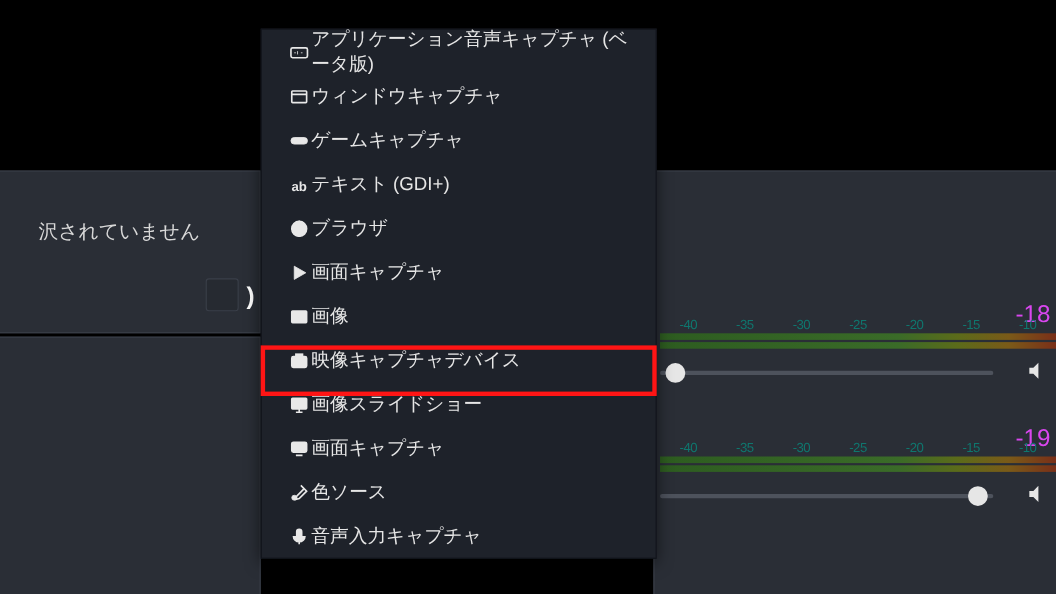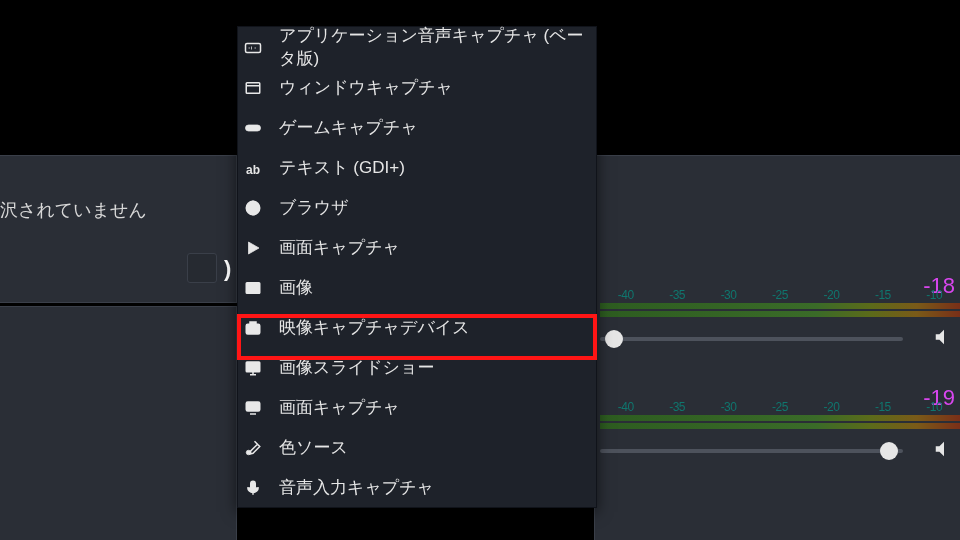--- a/index.html
+++ b/index.html
@@ -1,37 +1,37 @@
 <!DOCTYPE html>
 <html><head>
 <meta charset="utf-8">
 <style>
 html,body{margin:0;padding:0;width:960px;height:540px;overflow:hidden;background:#000;font-family:"Segoe UI","Meiryo",sans-serif;color:#e6e6e6;}
 .stage{position:relative;width:960px;height:540px;}
 .panel-header{position:absolute;left:-10px;top:155px;width:245px;height:146px;background:#2a2e36;border:1px solid #3a3f49;}
-.status-text{position:absolute;left:0;top:198px;width:170px;font-size:18px;color:#d8d8d8;}
+.status-text{position:absolute;left:0;top:198px;width:170px;font-size:18px;color:#d8d8d8;padding-left:35px;}
 .prop-button{position:absolute;left:187px;top:253px;width:28px;height:28px;display:flex;align-items:center;justify-content:center;background:#262a31;border:1px solid #3a3f49;border-radius:3px;font-size:17px;}
 .lower-labels{position:absolute;left:-10px;top:320px;width:60px;font-size:17px;line-height:46px;color:#d6d6d6;letter-spacing:.5px;}
 .panel-lower{position:absolute;left:-10px;top:306px;width:245px;height:234px;background:#2a2e36;border:1px solid #3a3f49;}
 .mixer-panel{position:absolute;left:594px;top:155px;width:380px;height:385px;background:#2a2e36;border:1px solid #3a3f49;}
 .mixer-channel{position:absolute;left:600px;right:0;height:85px;}
 .ch1{top:273px;}
 .ch2{top:385px;}
 .db-value{position:absolute;right:5px;top:0;font-size:22px;color:#d946ef;}
 .meter-wrap{position:absolute;left:0;top:30px;right:0;height:17px;}
 .meter-bar{position:absolute;left:0;right:0;top:0;height:6px;background:linear-gradient(90deg,#2d5c20 0%,#3a6b28 60%,#5b6b1a 75%,#7a5a18 88%,#7a2f18 100%);}
 .meter-bar.second{top:8px;}
 .ticks{position:absolute;left:0;right:0;top:0;font-size:12px;color:#0f766e;letter-spacing:-.5px;display:flex;justify-content:space-between;}
 .ticks span{flex:1;text-align:center;}
 .vol-row{position:absolute;left:0;top:53px;right:5px;height:26px;display:flex;align-items:center;}
 .slider{flex:1;height:4px;background:#4d525c;position:relative;border-radius:2px;margin-right:30px;}
 .knob{position:absolute;width:18px;height:18px;border-radius:50%;background:#e6e6e6;top:-7px;}
 .speaker svg{width:22px;height:22px;fill:#e6e6e6;}
 .menu{position:absolute;left:237px;top:26px;width:358px;background:#1e222a;border:1px solid #10131a;box-shadow:0 4px 14px rgba(0,0,0,.6);}
-.menu-item{height:40px;display:flex;align-items:center;padding:0 5px;font-size:17px;color:#e6e6e6;cursor:default;gap:16px;}
+.menu-item{height:40px;display:flex;align-items:center;padding:0 24px;font-size:17px;color:#e6e6e6;cursor:default;gap:1px;}
 .menu-icon{width:20px;height:20px;flex:0 0 20px;display:flex;align-items:flex-end;justify-content:center;}
 .menu-icon svg{width:18px;height:18px;fill:#e8e8e8;stroke:#e8e8e8;}
 .highlight{position:absolute;left:237px;top:314px;width:360px;height:46px;border:4px solid #ff1515;pointer-events:none;box-sizing:border-box;}
 .trunc{position:absolute;left:224px;top:256px;font-size:22px;font-weight:bold;color:#fff;}
 </style>
 </head>
 <body>
 <div class="stage">
 
 <div class="panel-header"></div>

